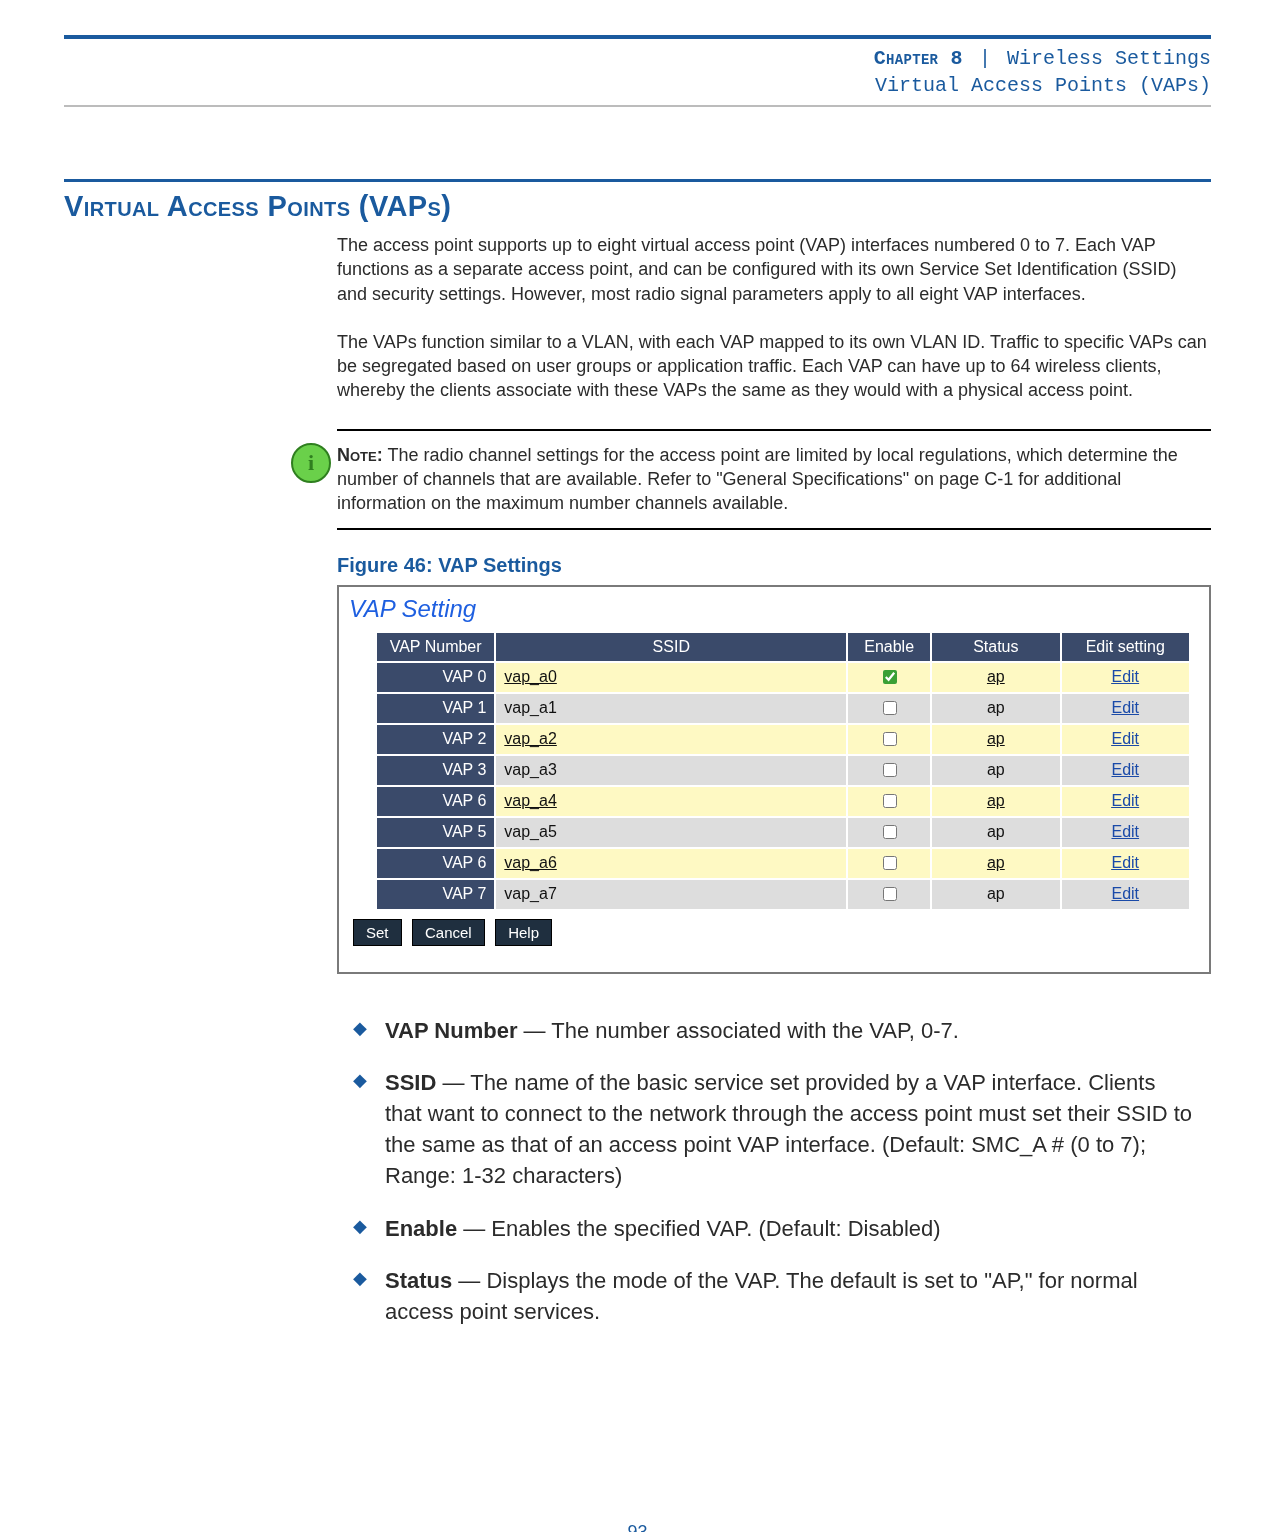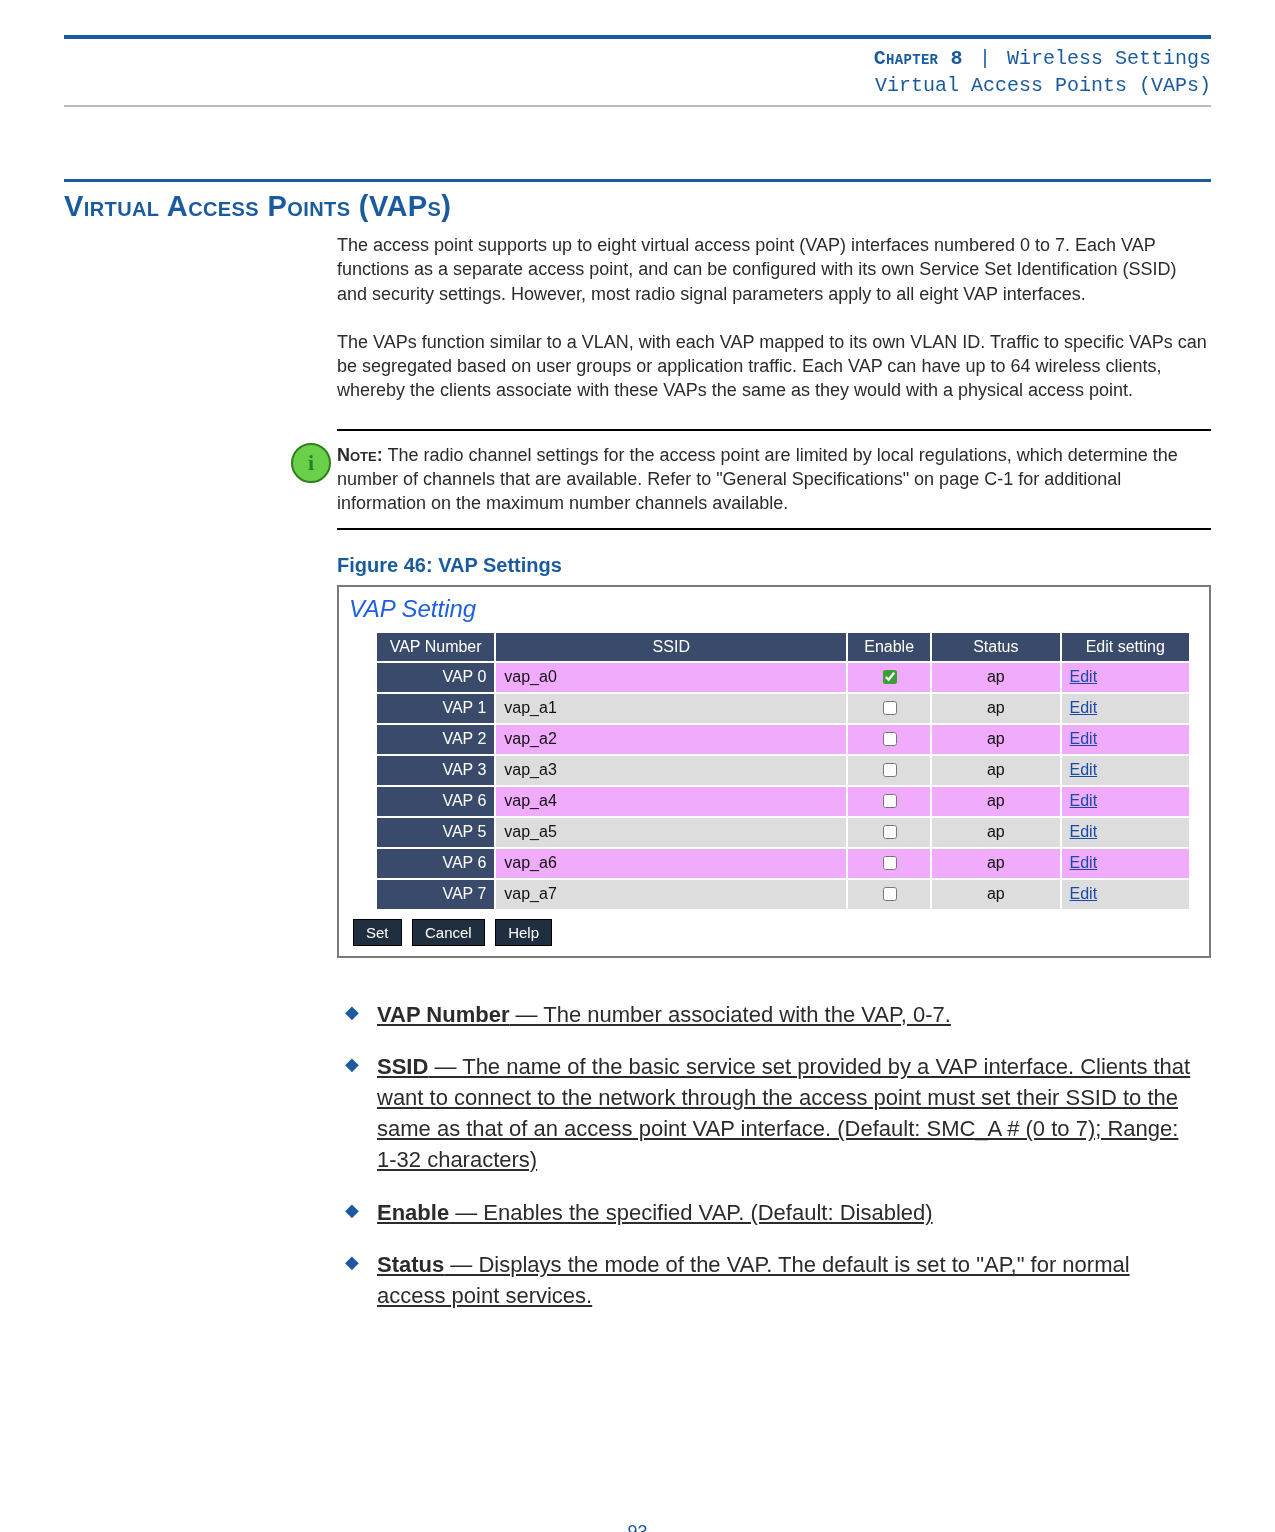--- a/index.html
+++ b/index.html
@@ -145,21 +145,21 @@
   .figure-caption {
     font-weight: 700;
     color: var(--brand-blue);
     font-size: 20px;
     margin: 4px 0 8px 0;
   }
 
   
   .figure {
     border: 2px solid var(--figure-border);
-    padding: 6px 10px 10px 10px;
+    padding: 6px 10px 26px 10px;
     margin-bottom: 42px;
     font-family: Arial, Helvetica, sans-serif;
   }
   .vap-title {
     color: #1e5fe0;
     font-size: 24px;
     font-style: italic;
     font-weight: 400;
     margin: 2px 0 8px 0;
   }
@@ -190,32 +190,32 @@
     text-align: right;
     width: 100px;
   }
   .td-data {
     background: var(--row-alt);
     color: #111;
   }
   .td-ssid { width: 330px; }
   .td-enable { text-align: center; width: 65px; }
   .td-status { text-align: center; width: 110px; }
-  .td-edit { text-align: left; width: 110px; }
+  .td-edit { text-align: center; width: 110px; }
   .td-edit a {
     color: var(--link);
     text-decoration: underline;
     cursor: pointer;
   }
 
   .vap-row-even td.td-data { background: var(--row-alt); }
   .vap-row-odd td.td-data { background: #e9e9e9; }
   
   .vap-row-odd td.td-data { background: #dddddd; }
-  .vap-row-even td.td-data { background: #f0abfc; }
+  .vap-row-even td.td-data { background: #fef9c3; text-decoration: underline; }
 
   input[type=checkbox] {
     width: 14px;
     height: 14px;
     accent-color: #3aa035;
   }
 
   .btnbar {
     margin: 8px 0 0 4px;
   }
@@ -226,22 +226,21 @@
     padding: 4px 12px;
     font-size: 15px;
     margin-right: 6px;
     cursor: pointer;
   }
 
   
   ul.items {
     list-style: none;
     padding: 0;
-    margin: 8px;
-    text-decoration: underline;
+    margin: 16px;
   }
   ul.items > li {
     position: relative;
     padding-left: 32px;
     margin: 0 0 22px 0;
     font-size: 22px;
     line-height: 1.4;
   }
   ul.items > li::before {
     content: "◆";

